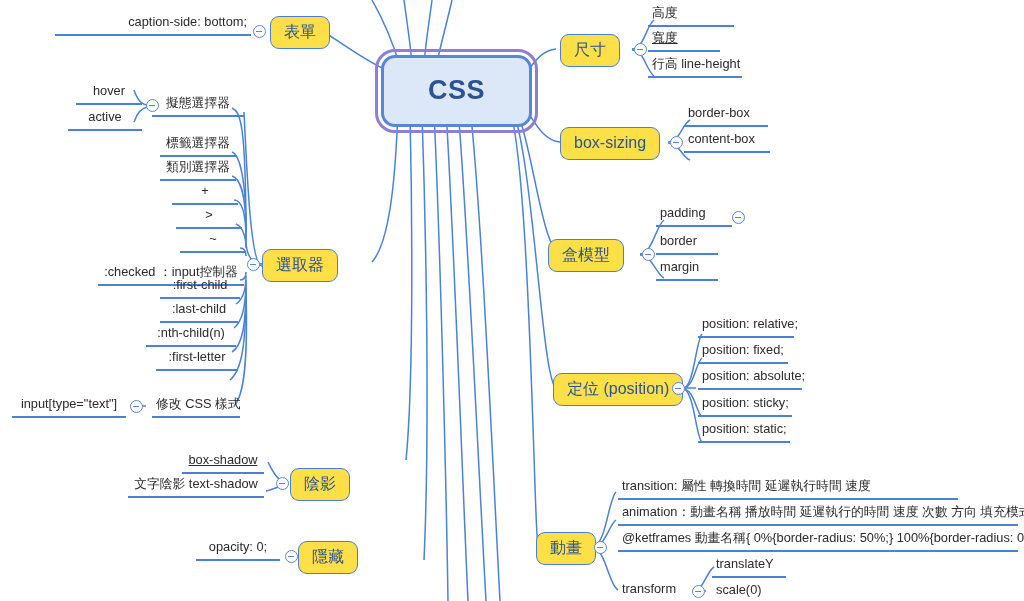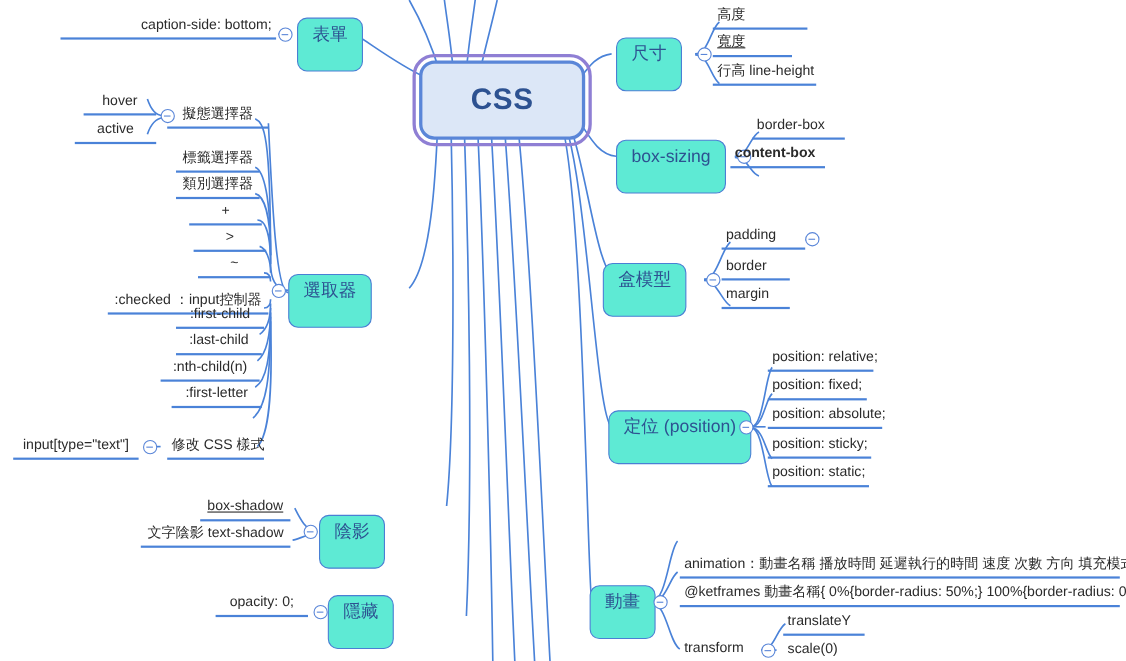--- a/index.html
+++ b/index.html
@@ -15,24 +15,24 @@
 
   
   .node{
     position:absolute;
     box-sizing:border-box;
     color:#2b4a86;
     white-space:nowrap;
   }
   
   .boxed{
-    background:#5eead4;
+    background:#fde047;
     border:1.6px solid #4a7fd4;
     border-radius:9px;
-    padding:6px 13px 23px 13px;
+    padding:6px 13px 7px 13px;
     font-size:16px;
     color:#2d5291;
     text-align:right;
     line-height:1.15;
     box-shadow:0 0 0 0 rgba(0,0,0,0);
   }
   
   .root{
     background:#dce7f7;
     border:3px solid #5a86d8;
@@ -199,39 +199,40 @@
 
   <div class="node boxed" style="left:560px;top:34px;">尺寸</div>
   <div class="toggle" style="left:634px;top:43px;"></div>
   <div class="node leaf" style="left:648px;top:5px;width:86px;">高度</div>
   <div class="node leaf" style="left:648px;top:30px;width:72px;text-decoration:underline;">寬度</div>
   <div class="node leaf" style="left:648px;top:56px;width:94px;">行高 line-height</div>
 
   <div class="node boxed" style="left:560px;top:127px;">box-sizing</div>
   <div class="toggle" style="left:670px;top:136px;"></div>
   <div class="node leaf" style="left:684px;top:105px;width:84px;">border-box</div>
-  <div class="node leaf" style="left:664px;top:131px;width:86px;font-weight:bold;">content-box</div>
+  <div class="node leaf" style="left:684px;top:131px;width:86px;">content-box</div>
 
   <div class="node boxed" style="left:548px;top:239px;">盒模型</div>
   <div class="toggle" style="left:642px;top:248px;"></div>
   <div class="node leaf" style="left:656px;top:205px;width:76px;">padding</div>
   <div class="toggle" style="left:732px;top:211px;"></div>
   <div class="node leaf" style="left:656px;top:233px;width:62px;">border</div>
   <div class="node leaf" style="left:656px;top:259px;width:62px;">margin</div>
 
   <div class="node boxed" style="left:553px;top:373px;">定位 (position)</div>
   <div class="toggle" style="left:672px;top:382px;"></div>
   <div class="node leaf" style="left:698px;top:316px;width:96px;">position: relative;</div>
   <div class="node leaf" style="left:698px;top:342px;width:90px;">position: fixed;</div>
   <div class="node leaf" style="left:698px;top:368px;width:104px;">position: absolute;</div>
   <div class="node leaf" style="left:698px;top:395px;width:94px;">position: sticky;</div>
   <div class="node leaf" style="left:698px;top:421px;width:92px;">position: static;</div>
 
   <div class="node boxed" style="left:536px;top:532px;">動畫</div>
   <div class="toggle" style="left:594px;top:541px;"></div>
+  <div class="node leaf" style="left:618px;top:478px;width:340px;">transition: 屬性 轉換時間 延遲執行時間 速度</div>
   <div class="node leaf" style="left:618px;top:504px;width:400px;">animation：動畫名稱 播放時間 延遲執行的時間 速度 次數 方向 填充模式 播放狀態</div>
   <div class="node leaf" style="left:618px;top:530px;width:400px;">@ketframes 動畫名稱{ 0%{border-radius: 50%;} 100%{border-radius: 0%; } }</div>
   <div class="node leaf" style="left:618px;top:581px;width:74px;">transform</div>
   <div class="toggle" style="left:692px;top:585px;"></div>
   <div class="node leaf" style="left:712px;top:556px;width:74px;">translateY</div>
   <div class="node leaf" style="left:712px;top:582px;width:64px;">scale(0)</div>
 
 </div>
 
 </body></html>

